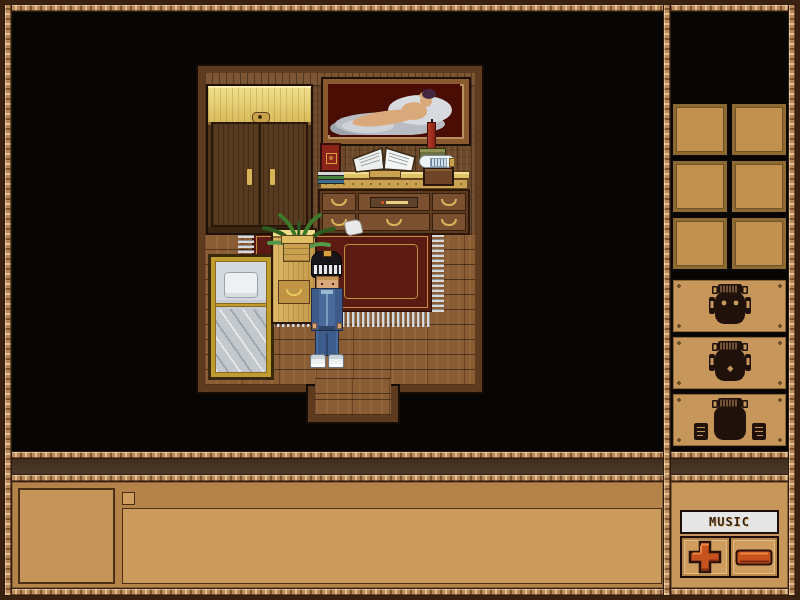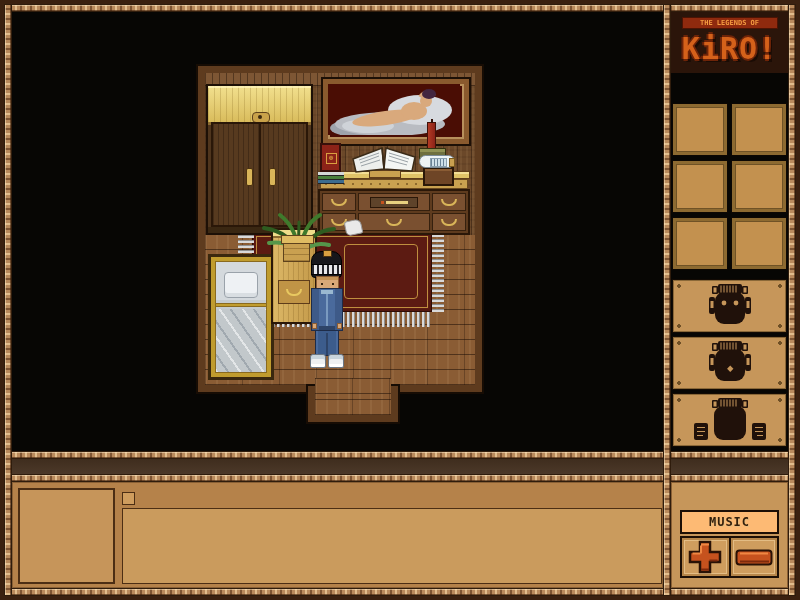--- a/index.html
+++ b/index.html
@@ -177,21 +177,21 @@
   .emote{left:2px;width:113px;height:52px;background:#c6965a;box-shadow:inset 0 0 0 1px #8a6838,0 0 0 1px #120a04;
     display:flex;align-items:center;justify-content:center;cursor:pointer;
     background-image:radial-gradient(circle at 6px 6px,#6e4f26 0 2px,transparent 2px),
       radial-gradient(circle at calc(100% - 6px) 6px,#6e4f26 0 2px,transparent 2px),
       radial-gradient(circle at 6px calc(100% - 6px),#6e4f26 0 2px,transparent 2px),
       radial-gradient(circle at calc(100% - 6px) calc(100% - 6px),#6e4f26 0 2px,transparent 2px);}
   #emote1{top:268px;} #emote2{top:325px;} #emote3{top:382px;}
 
   
   #music-region{left:671px;top:482px;width:117px;height:106px;background:#c6965a;box-shadow:inset 0 0 0 1px #8a6035;}
-  #music-box{left:9px;top:28px;width:99px;height:24px;background:#fdba74;border:2px solid #1d0f05;box-sizing:border-box;
+  #music-box{left:9px;top:28px;width:99px;height:24px;background:#e5e5e5;border:2px solid #1d0f05;box-sizing:border-box;
     color:#33200d;font:bold 12px/20px "DejaVu Sans Mono",monospace;text-align:center;letter-spacing:1px;
     text-shadow:1px 1px 0 rgba(230,190,130,.9);}
   #music-buttons{left:9px;top:54px;width:99px;height:42px;border:2px solid #1d0f05;box-sizing:border-box;display:flex;}
   .music-cell{flex:1;background:#cf9d5e;box-shadow:inset 0 0 0 2px #b8874a,inset 0 0 0 3px #e3bc84;
     display:flex;align-items:center;justify-content:center;cursor:pointer;}
   #cell-div{width:2px;background:#1d0f05;}
 
   
   #msg-panel{left:12px;top:482px;width:651px;height:106px;background:#b5824a;box-shadow:inset 0 0 0 1px #8a6035;}
   #portrait{left:6px;top:6px;width:97px;height:96px;background:#c6955a;border:2px solid #4c2e14;box-sizing:border-box;}
@@ -344,24 +344,20 @@
         <div id="hand-l" class="abs hand"></div>
         <div id="hand-r" class="abs hand"></div>
       </div>
       <div id="pants" class="abs"></div>
       <div id="shoe-l" class="abs shoe"></div>
       <div id="shoe-r" class="abs shoe"></div>
     </div>
   </div>
 
   <div id="sidebar" class="abs">
-    <div id="logo" class="abs">
-      <div id="tagline">THE LEGENDS OF</div>
-      <div id="logo-title">KiRO!</div>
-    </div>
     <div id="slots" class="abs">
       <div class="slot"></div>
       <div class="slot"></div>
       <div class="slot"></div>
       <div class="slot"></div>
       <div class="slot"></div>
       <div class="slot"></div>
     </div>
 
     <div id="emote1" class="abs emote" aria-label="kiro face eyes open">

